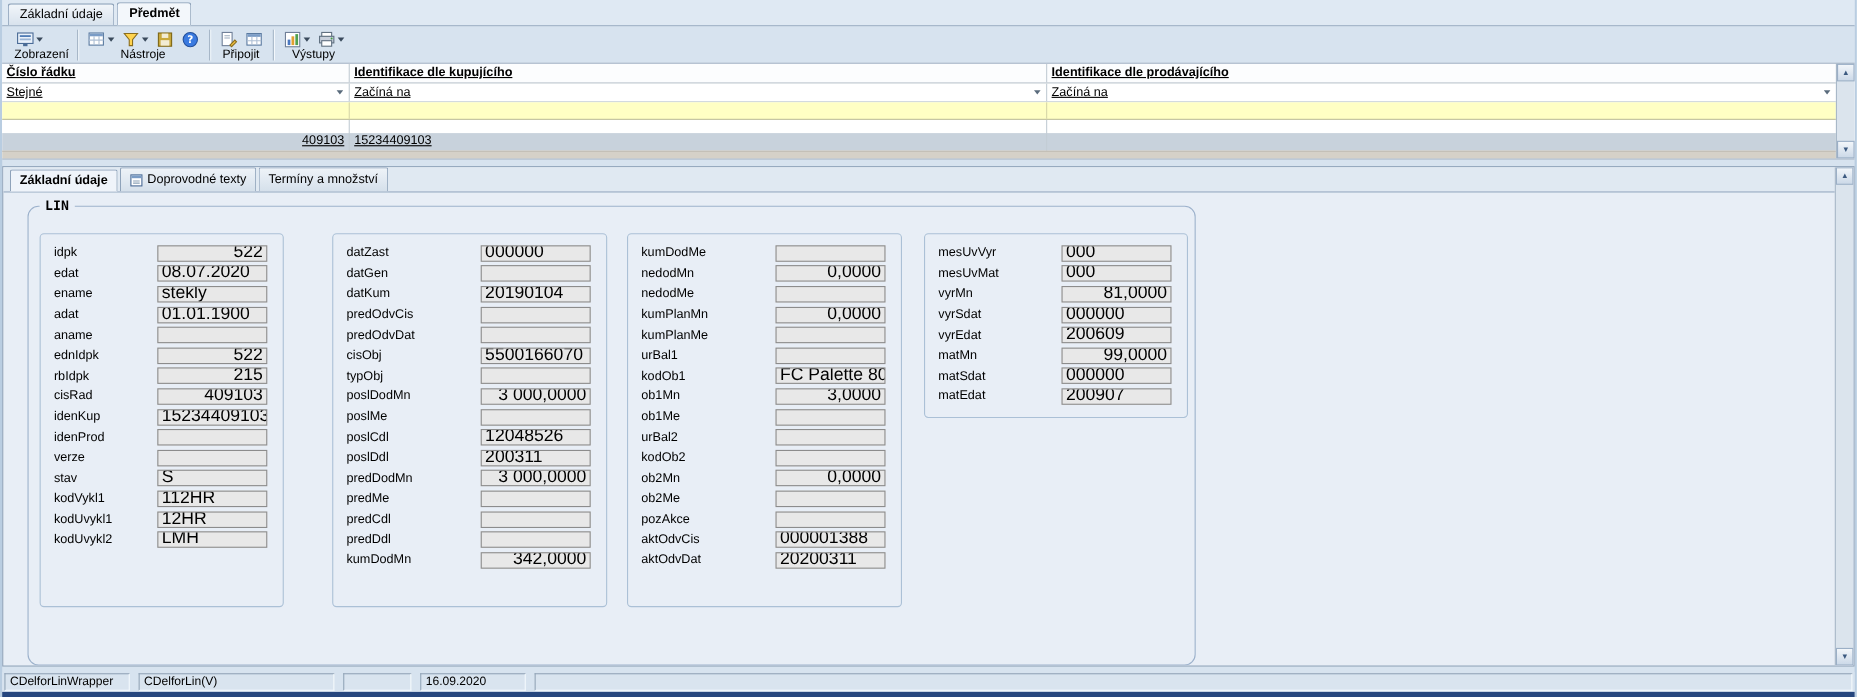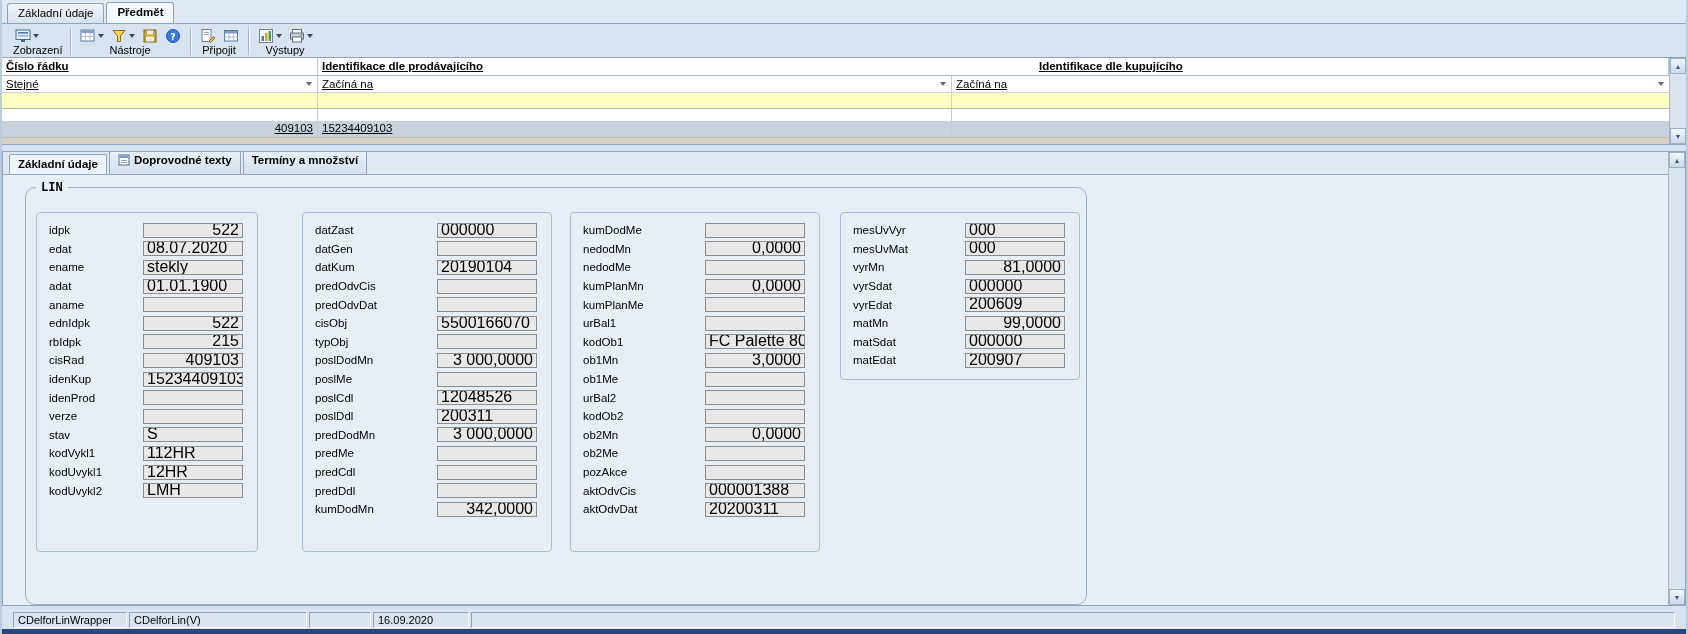--- a/index.html
+++ b/index.html
@@ -49,23 +49,23 @@
   .vscroll { position:absolute; top:0; right:0; bottom:0; width:17px; background:#dbe4ed;
              border-left:1px solid #a9b8c8; display:flex; flex-direction:column; }
   .sb-btn { flex:none; height:16px; background:linear-gradient(#f2f6fa,#ccd9e8); border:1px solid #9bafc6;
             display:flex; align-items:center; justify-content:center; font-size:7px; color:#3c5a80; line-height:7px; }
   .sb-track { flex:1; }
 
   
   .detail { position:relative; flex:1; margin-top:6px; border:1px solid #8fa3ba; background:#e8eef6; overflow:hidden; }
   .detail-tabstrip { height:23px; margin-right:17px; padding:3px 0 0 6px; display:flex; gap:2px; align-items:flex-end;
                      background:#e0e9f2; border-bottom:1px solid #98abc2; }
-  .dtab { height:29px; line-height:17px; display:flex; align-items:center; gap:4px; padding:0 8px;
+  .dtab { height:22px; line-height:17px; display:flex; align-items:center; gap:4px; padding:0 8px;
           border:1px solid #8fa3ba; border-bottom:none; border-radius:2px 2px 0 0;
-          background:linear-gradient(#eef3f8,#d5e0eb); white-space:nowrap;font-weight:bold; }
+          background:linear-gradient(#eef3f8,#d5e0eb); white-space:nowrap; }
   .dtab.active { background:#eff4fa; font-weight:bold; height:20px; }
   .dticon { display:inline-flex; width:12px; height:12px; }
   .detail-body { position:absolute; left:0; right:17px; top:23px; bottom:0; }
 
   .lin-box { position:absolute; left:22px; top:12px; width:1062px; height:418px;
              border:1px solid #9db2cc; border-radius:10px; }
   .lin-legend { position:absolute; top:-8px; left:10px; padding:0 5px; background:#e8eef6;
                 font:bold 12px "DejaVu Sans Mono", monospace; }
   .fbox { position:absolute; border:1px solid #abc0d6; border-radius:4px; padding-top:8px; background:transparent; }
   .fbox.b0 { left:10px;  top:24px; width:222px; height:340px; }
@@ -73,21 +73,21 @@
   .fbox.b2 { left:544px; top:24px; width:250px; height:340px; }
   .fbox.b3 { left:814px; top:24px; width:240px; height:168px; }
   .frow { display:flex; align-items:center; height:18.6px; padding:0 14px 0 12px; }
   .flabel { flex:1; white-space:nowrap; overflow:hidden; }
   .ffield { position:relative; flex:none; width:100px; height:15px; background:#e8e8e8;
             border:1px solid #8c8c8c; padding:0 3px; font-size:16px; line-height:12px;
             overflow:hidden; white-space:nowrap; }
   .ffield.right { text-align:right; }
 
   
-  .statusbar { height:18px; margin-top:5px; display:flex; gap:2px; padding:1px 11px; background:#d7e3ef; }
+  .statusbar { height:18px; margin-top:5px; display:flex; gap:8px; padding:1px 2px; background:#d7e3ef; }
   .sb-cell { border:1px solid; border-color:#93a5b8 #f4f9fd #f4f9fd #93a5b8; background:#d9e4ef;
              padding:0 4px; line-height:14px; font-size:11px; white-space:nowrap; overflow:hidden; }
   .sb-cell:nth-child(1) { width:114px; }
   .sb-cell:nth-child(2) { width:178px; }
   .sb-cell:nth-child(3) { width:62px; }
   .sb-cell:nth-child(4) { width:96px; }
   .sb-cell:nth-child(5) { flex:1; }
 
   .bottom-edge { height:5px; background:#26467e; }
 </style>
@@ -215,22 +215,22 @@
           </div>
         </div>
         <div class="tb-label">Výstupy</div>
       </div>
     </div>
 
   <div class="grid">
     <div class="grid-main" id="grid-main">
         <div class="grow header">
           <div class="gcell c0">Číslo řádku</div>
+          <div class="gcell c1">Identifikace dle kupujícího</div>
           <div class="gcell c2">Identifikace dle prodávajícího</div>
-          <div class="gcell c1">Identifikace dle kupujícího</div>
         </div>
         <div class="grow ops">
           <div class="gcell c0 opcell">
             <span class="opval">Stejné</span>
             <span class="chev"></span>
           </div>
           <div class="gcell c1 opcell">
             <span class="opval">Začíná na</span>
             <span class="chev"></span>
           </div>

